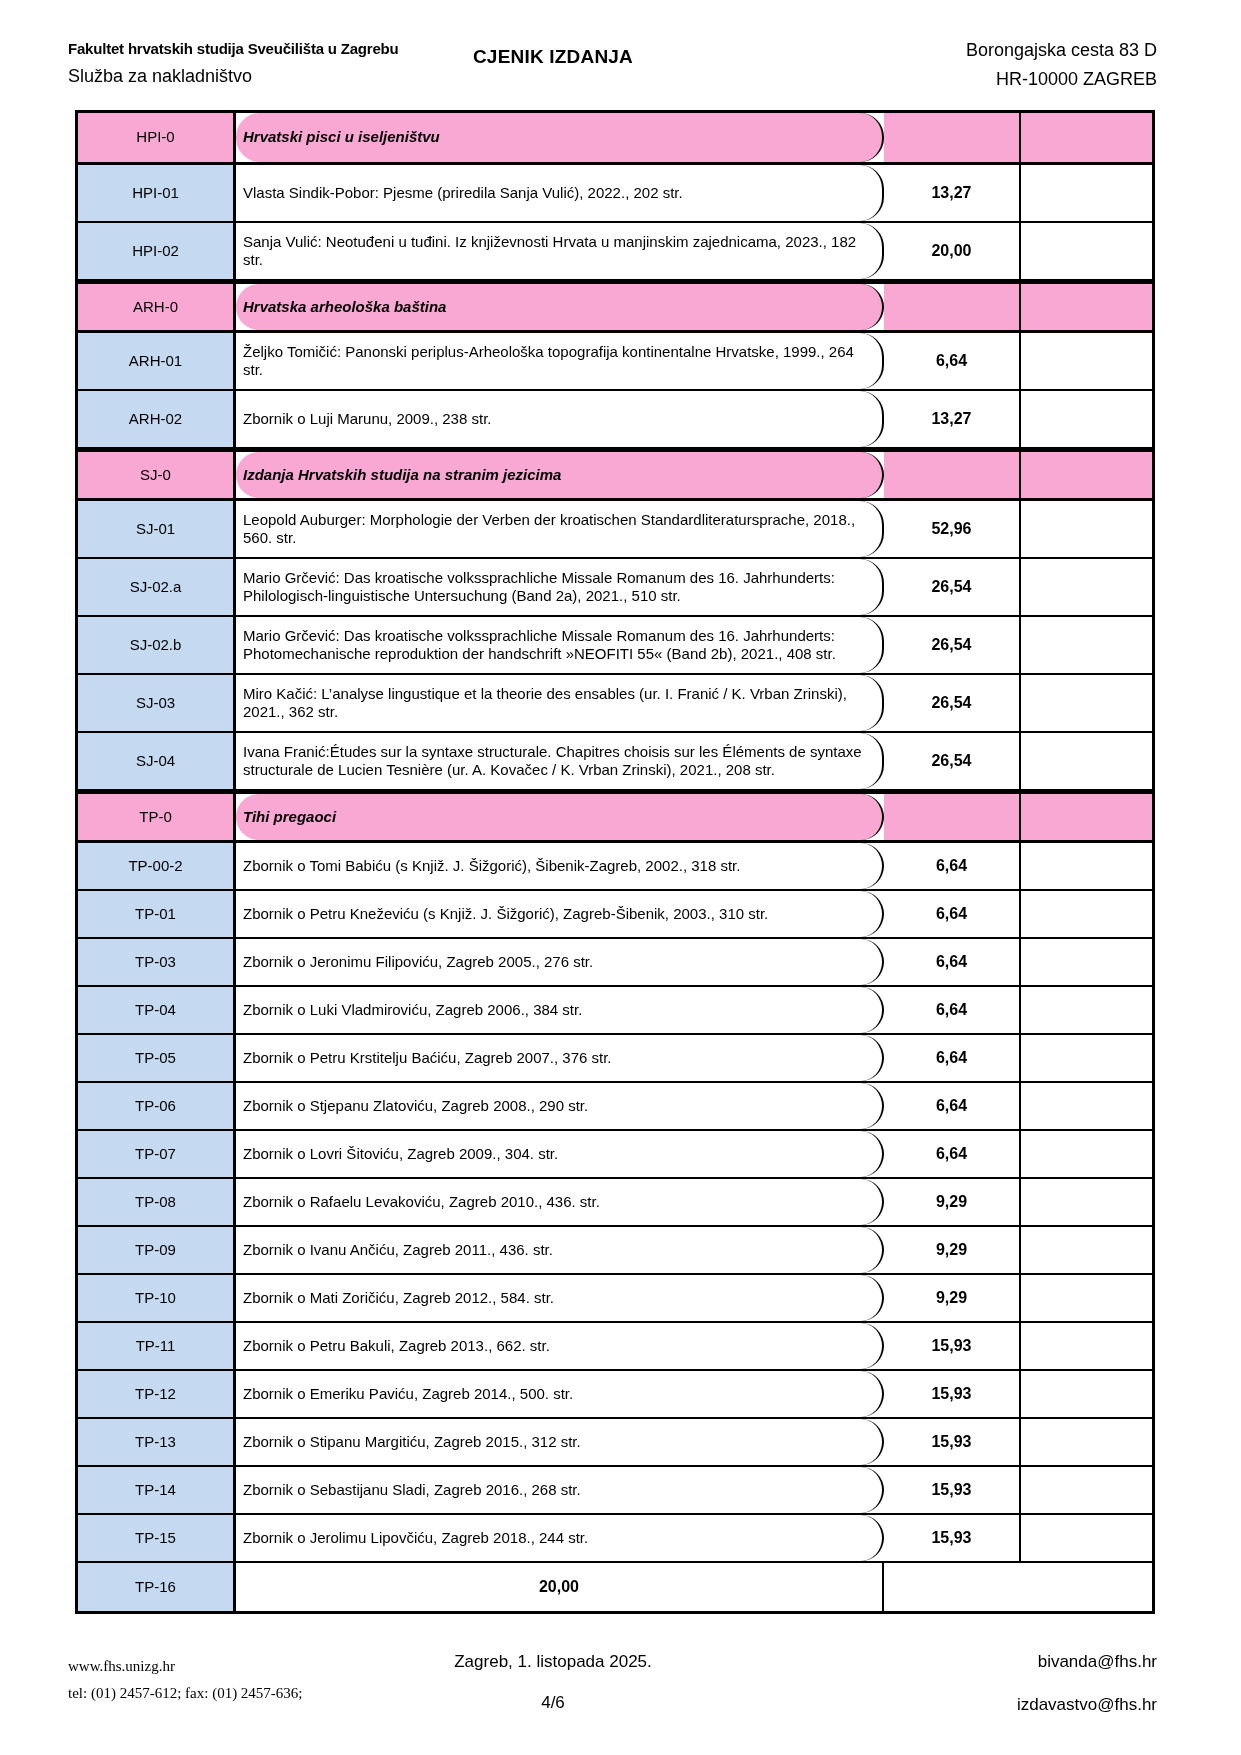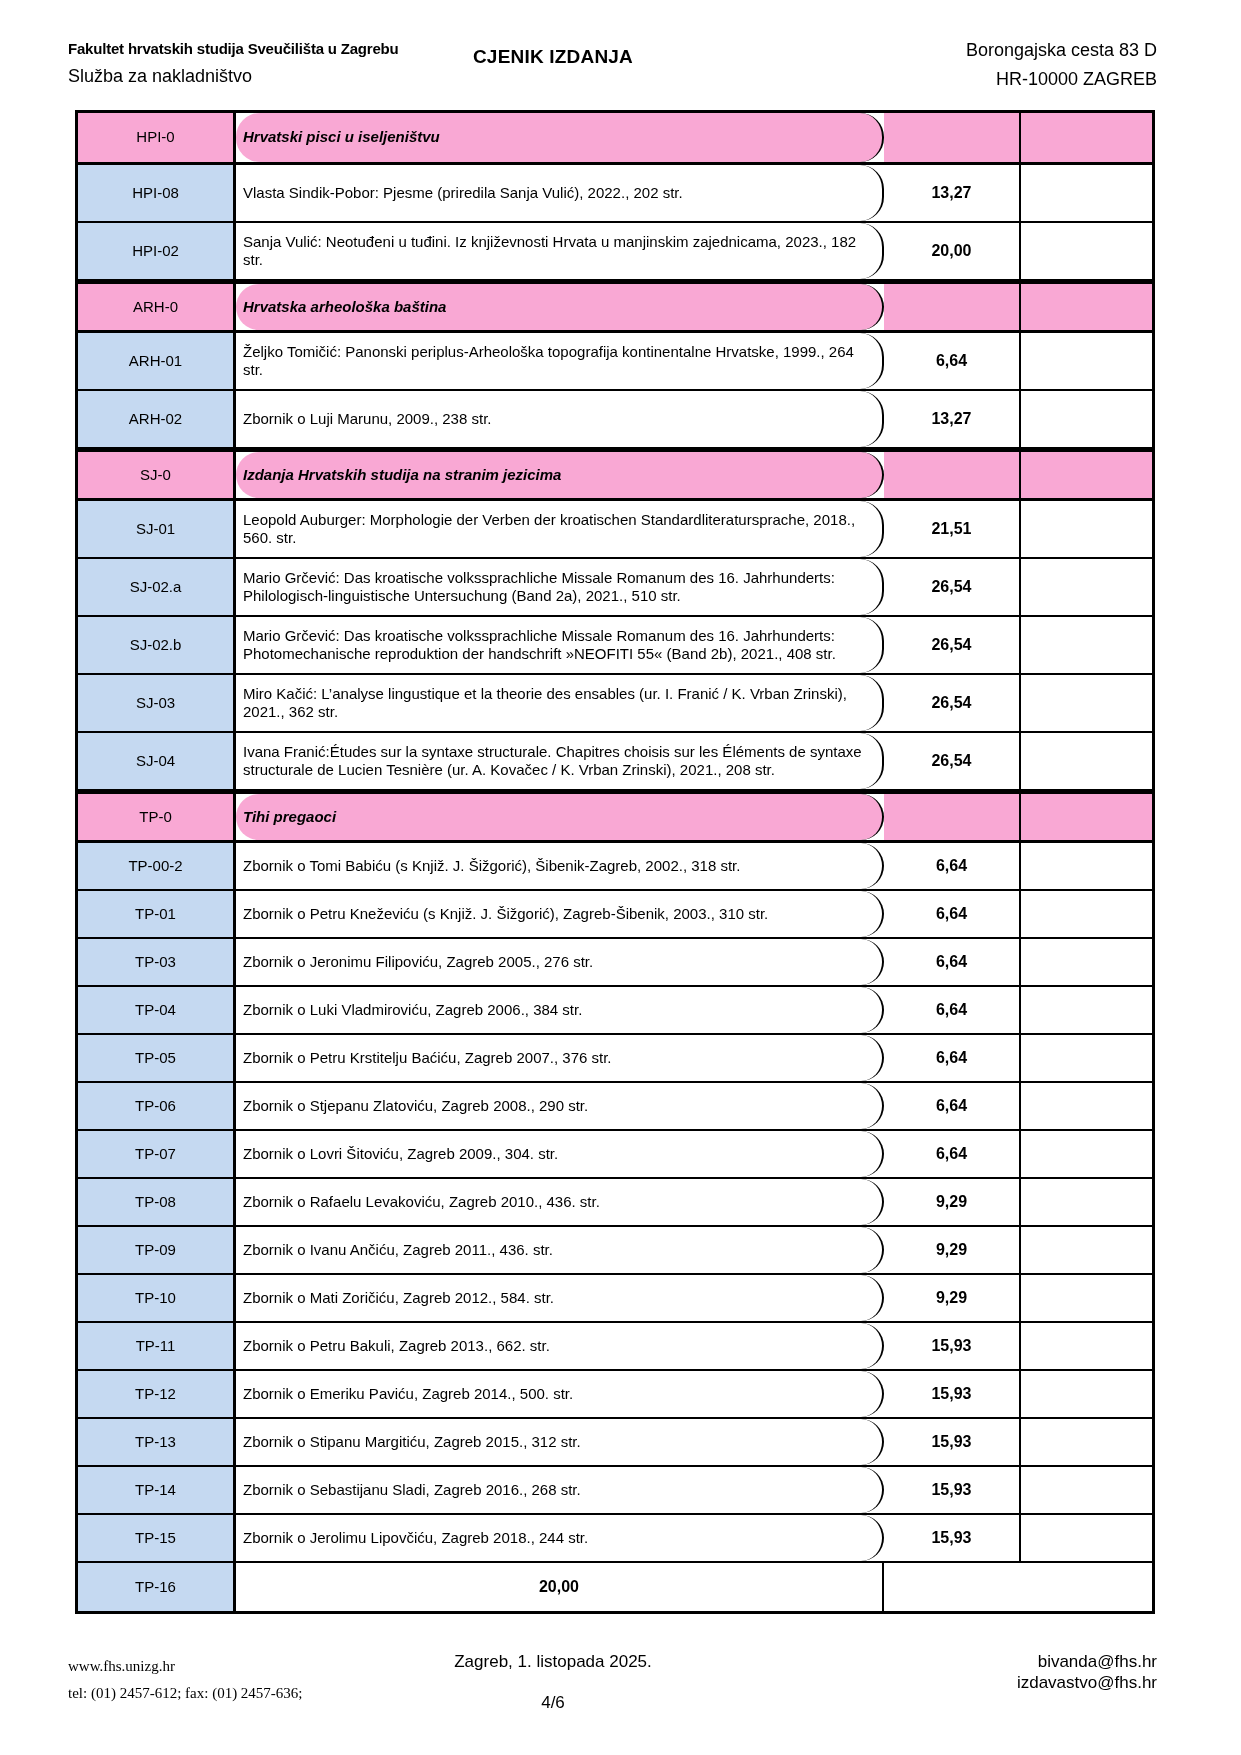--- a/index.html
+++ b/index.html
@@ -63,21 +63,21 @@
 
   
   .ftr-left { position: absolute; left: 68px; top: 1658px; font-family: Liberation Serif, serif; }
   .ftr-left .l1 { font-size: 15px; }
   .ftr-left .l2 { font-size: 15px; margin-top: 10px; }
   .ftr-center { position: absolute; left: 353px; top: 1652px; width: 400px; text-align: center; }
   .ftr-center .l1 { font-size: 17px; }
   .ftr-center .l2 { font-size: 17px; margin-top: 21px; }
   .ftr-right { position: absolute; right: 84px; top: 1652px; text-align: right; }
   .ftr-right .l1 { font-size: 17px; }
-  .ftr-right .l2 { font-size: 17px; margin-top: 1px; }
+  .ftr-right .l2 { font-size: 17px; margin-top: 23px; }
 </style>
 </head>
 <body>
 
 <div class="page">
 
   <div class="hdr-left">
     <div class="l1">Fakultet hrvatskih studija Sveučilišta u Zagrebu</div>
     <div class="l2">Služba za nakladništvo</div>
   </div>
@@ -89,21 +89,21 @@
 
   <div class="price-table">
     <div>
         <div class="trow section tall">
           <div class="cell c-code">HPI-0</div>
           <div class="cell c-title">Hrvatski pisci u iseljeništvu</div>
           <div class="cell c-price"></div>
           <div class="cell c-note"></div>
         </div>
         <div class="trow tall">
-          <div class="cell c-code">HPI-08</div>
+          <div class="cell c-code">HPI-01</div>
           <div class="cell c-title">Vlasta Sindik-Pobor: Pjesme  (priredila Sanja Vulić), 2022., 202 str.</div>
           <div class="cell c-price">13,27</div>
           <div class="cell c-note"></div>
         </div>
         <div class="trow tall">
           <div class="cell c-code">HPI-02</div>
           <div class="cell c-title">Sanja Vulić: Neotuđeni u tuđini. Iz književnosti Hrvata u manjinskim zajednicama, 2023., 182 str.</div>
           <div class="cell c-price">20,00</div>
           <div class="cell c-note"></div>
         </div>
@@ -127,21 +127,21 @@
         </div>
         <div class="trow section tall">
           <div class="cell c-code">SJ-0</div>
           <div class="cell c-title">Izdanja Hrvatskih studija na stranim jezicima</div>
           <div class="cell c-price"></div>
           <div class="cell c-note"></div>
         </div>
         <div class="trow tall">
           <div class="cell c-code">SJ-01</div>
           <div class="cell c-title">Leopold Auburger: Morphologie der Verben der kroatischen Standardliteratursprache, 2018., 560. str.</div>
-          <div class="cell c-price">21,51</div>
+          <div class="cell c-price">52,96</div>
           <div class="cell c-note"></div>
         </div>
         <div class="trow tall">
           <div class="cell c-code">SJ-02.a</div>
           <div class="cell c-title">Mario Grčević: Das kroatische volkssprachliche Missale Romanum des 16. Jahrhunderts: Philologisch-linguistische Untersuchung (Band 2a), 2021., 510 str.</div>
           <div class="cell c-price">26,54</div>
           <div class="cell c-note"></div>
         </div>
         <div class="trow tall">
           <div class="cell c-code">SJ-02.b</div>

